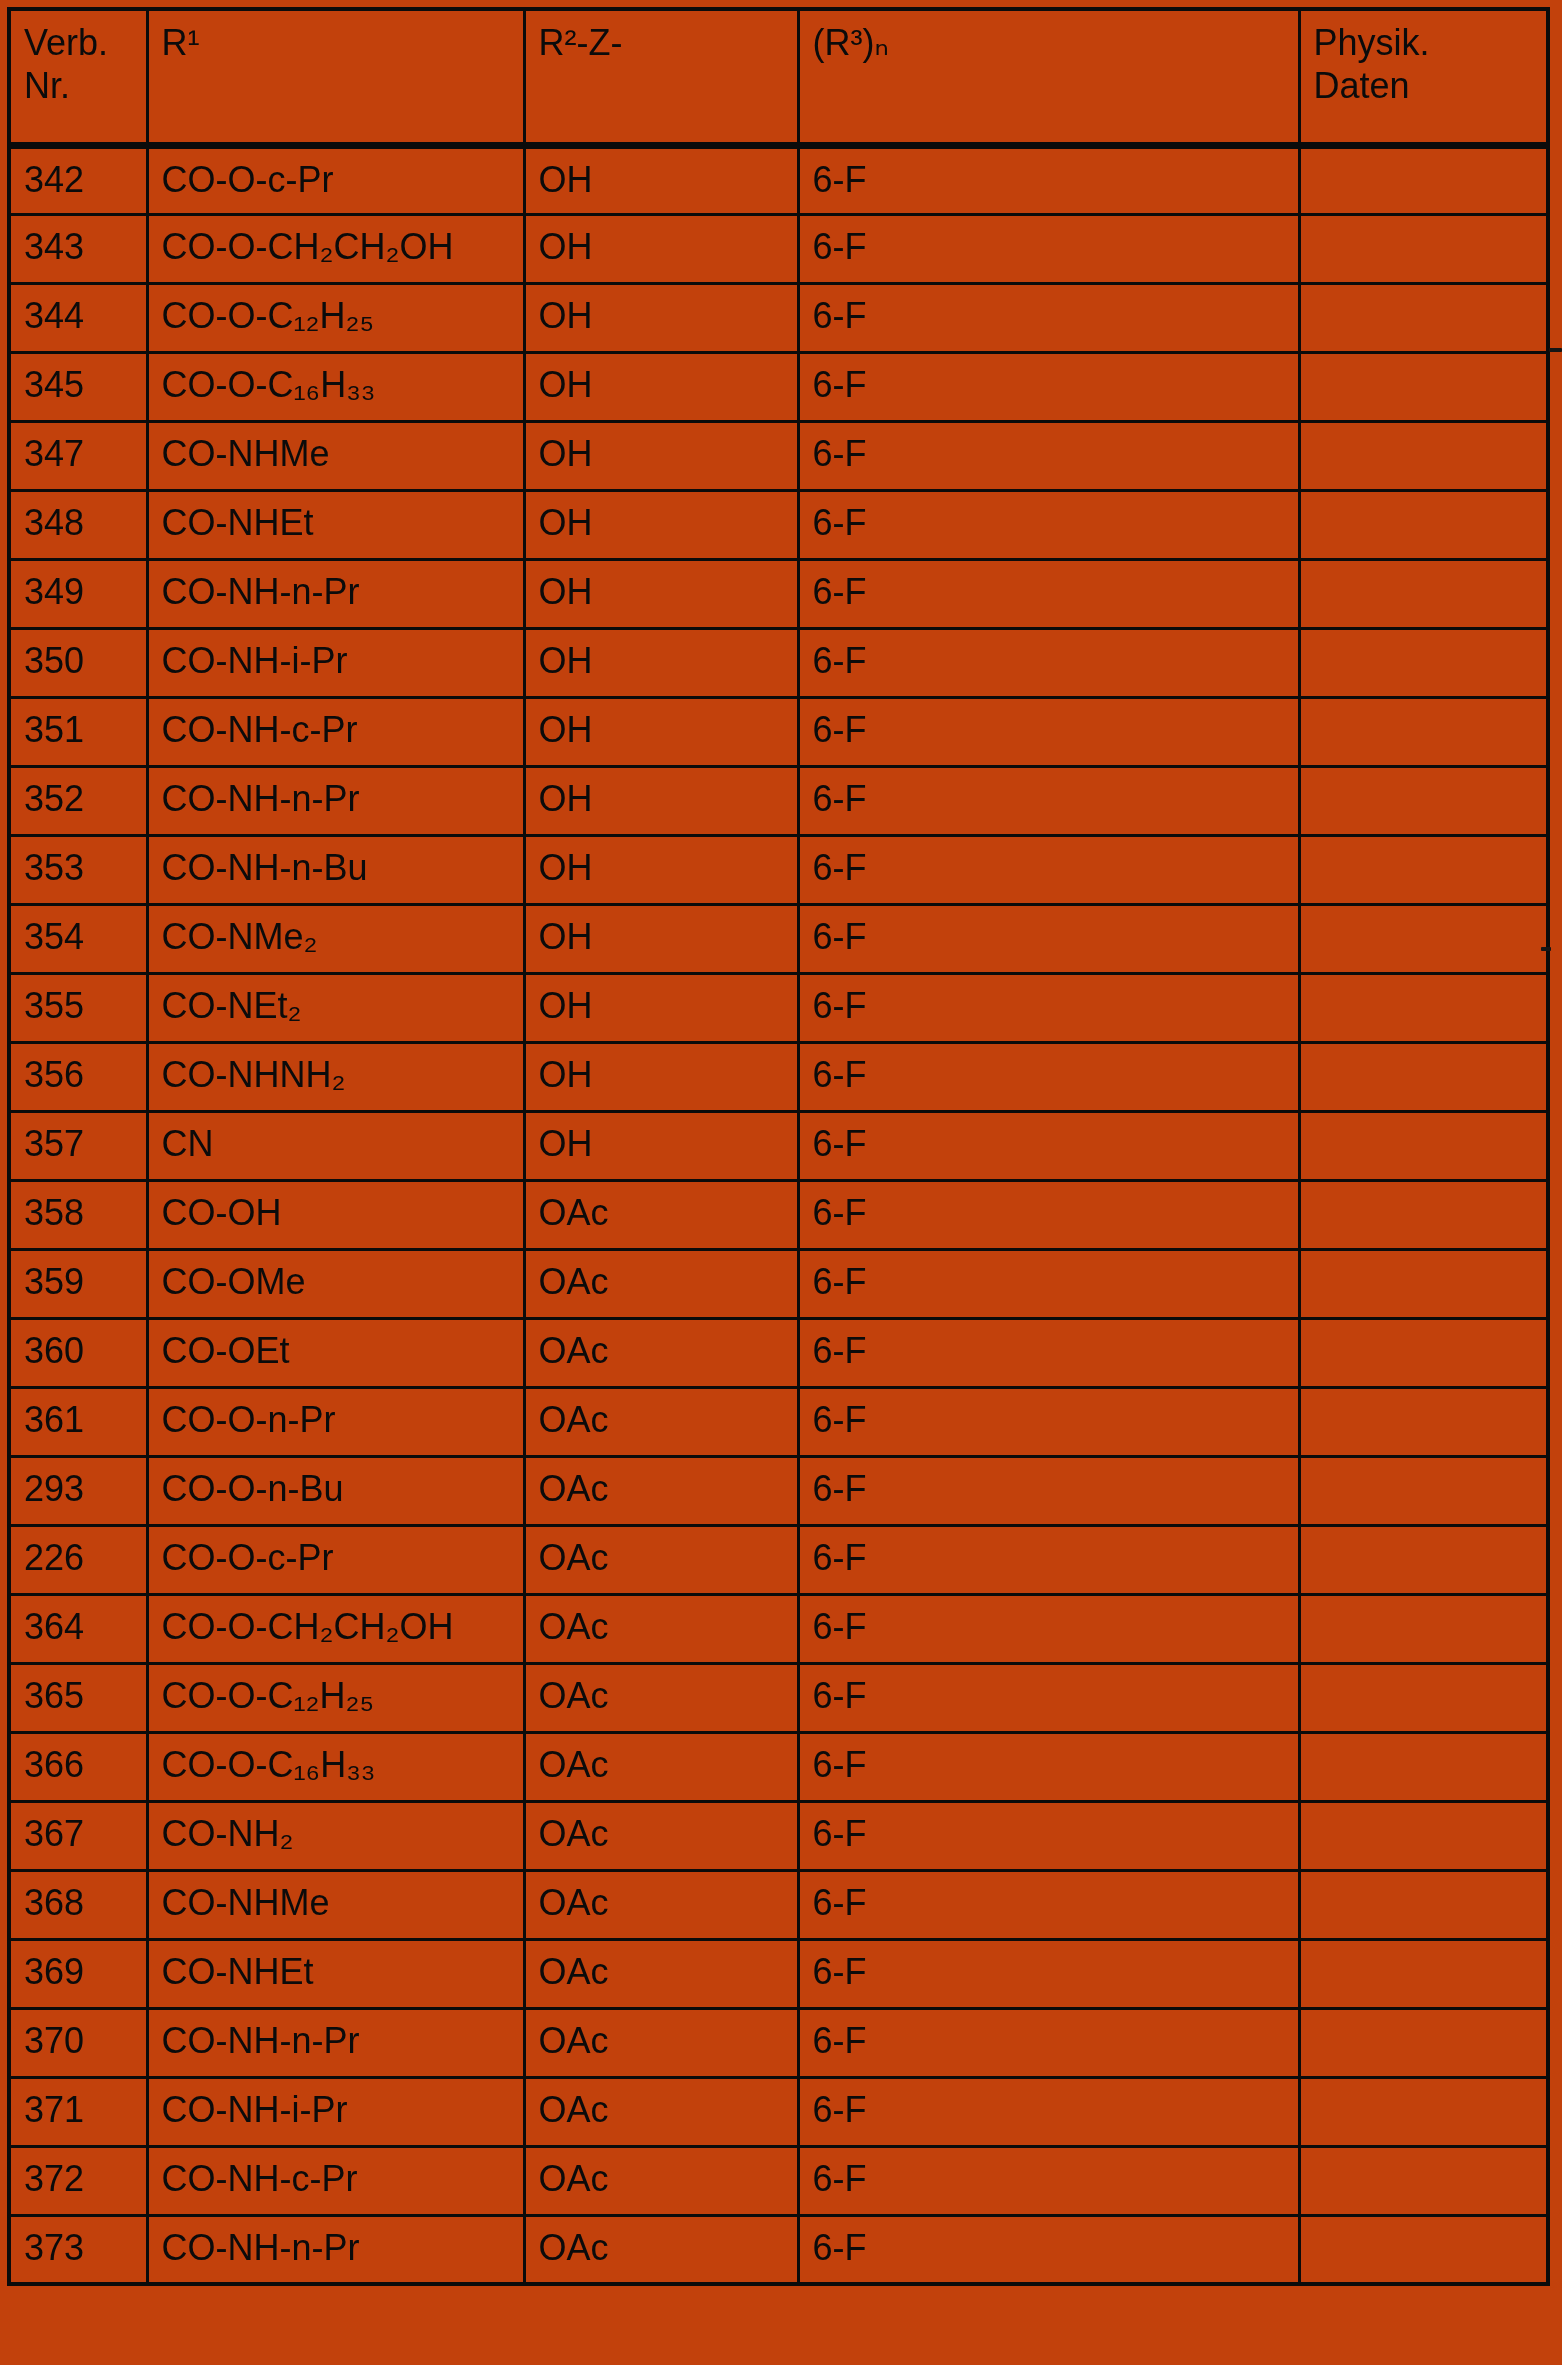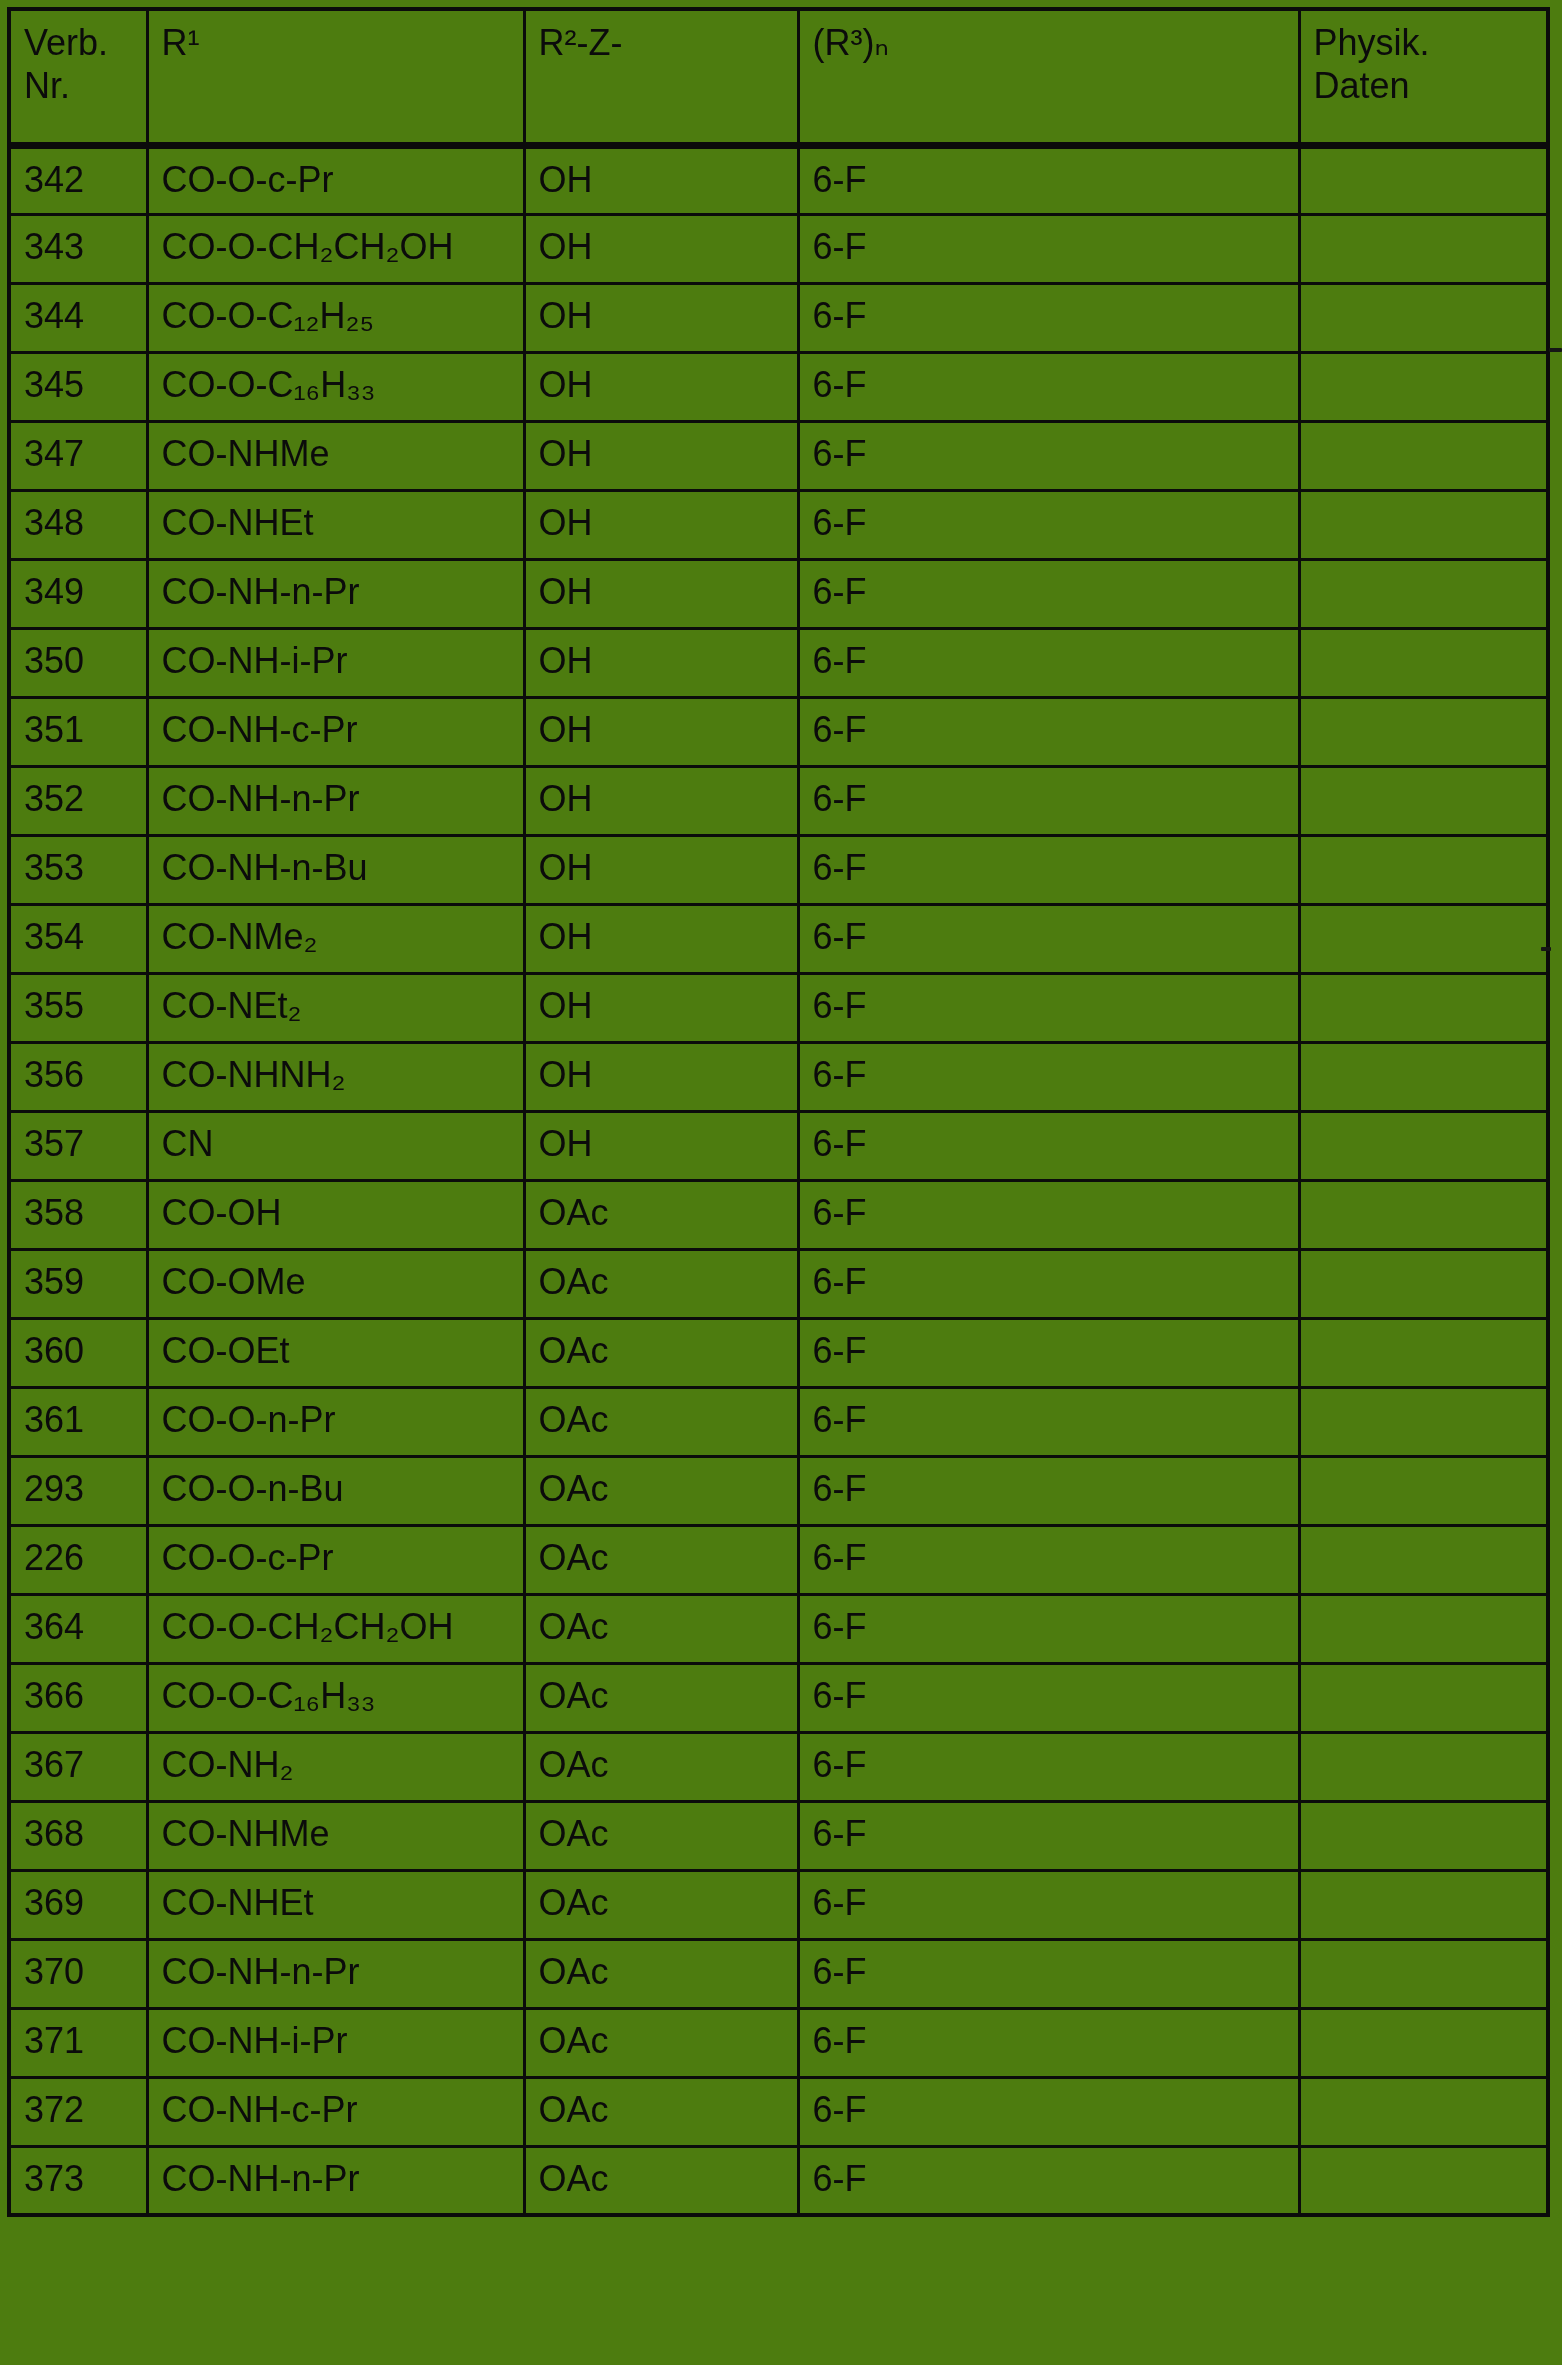--- a/index.html
+++ b/index.html
@@ -5,21 +5,21 @@
   * { box-sizing: border-box; }
   html, body {
     margin: 0;
     padding: 0;
     background: #ffffff;
   }
   .page {
     position: relative;
     width: 1562px;
     height: 2366px;
-    background: #4d7c0f;
+    background: #c2410c;
     overflow: hidden;
     font-family: "Liberation Sans", "DejaVu Sans", sans-serif;
     color: #0b0b0b;
   }
   table.compound-table {
     position: absolute;
     left: 7px;
     top: 7px;
     width: 1539px;
     border-collapse: collapse;
@@ -254,20 +254,27 @@
         </tr>
 
         <tr>
           <td>364</td>
           <td>CO-O-CH₂CH₂OH</td>
           <td>OAc</td>
           <td>6-F</td>
           <td></td>
         </tr>
 
+        <tr>
+          <td>365</td>
+          <td>CO-O-C₁₂H₂₅</td>
+          <td>OAc</td>
+          <td>6-F</td>
+          <td></td>
+        </tr>
 
         <tr>
           <td>366</td>
           <td>CO-O-C₁₆H₃₃</td>
           <td>OAc</td>
           <td>6-F</td>
           <td></td>
         </tr>
 
         <tr>

